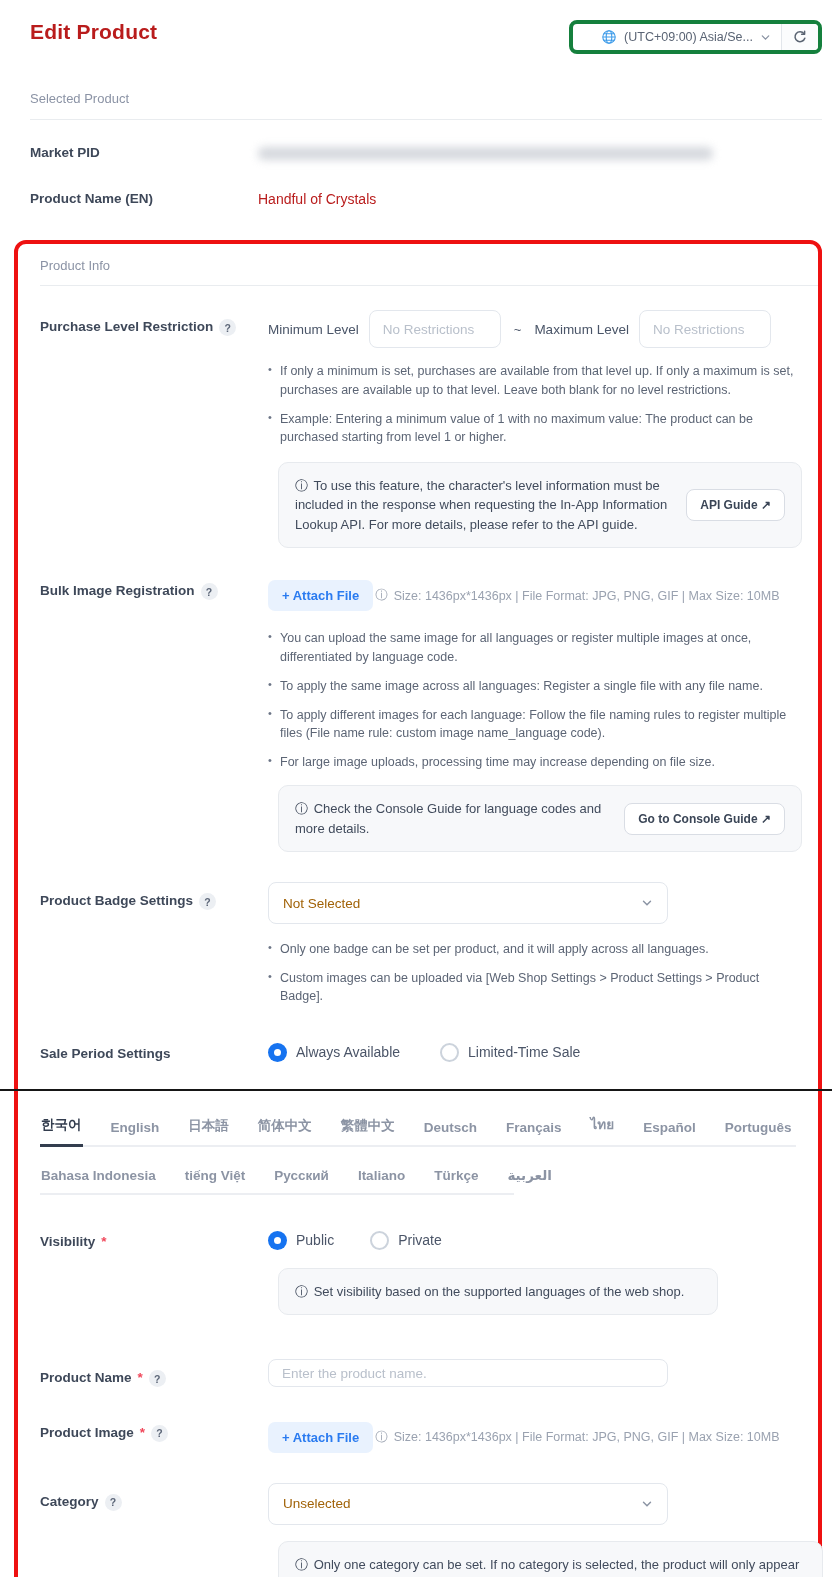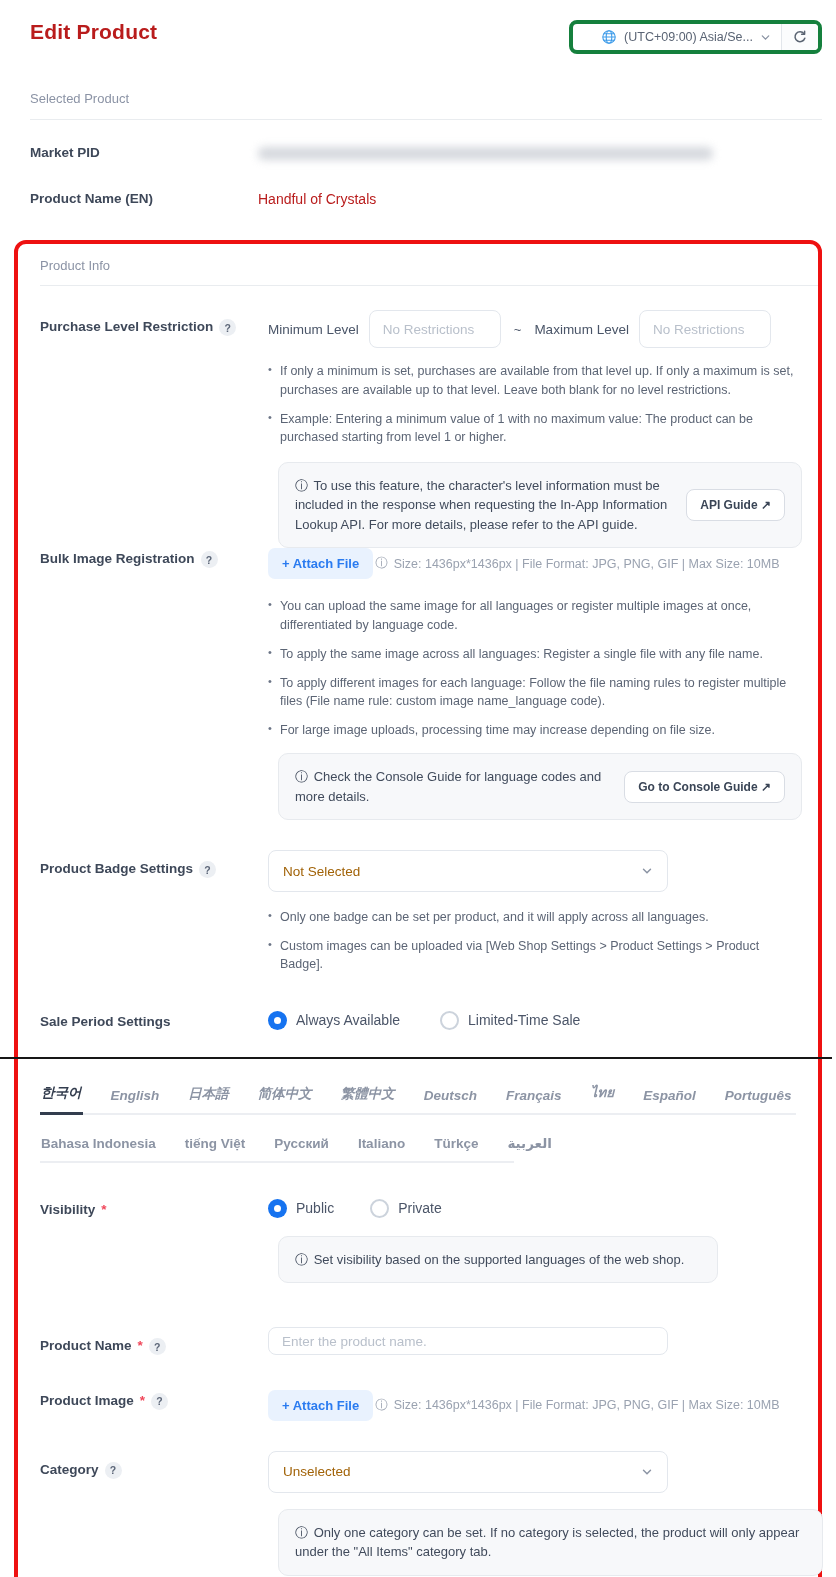--- a/index.html
+++ b/index.html
@@ -60,21 +60,21 @@
   .sec-row { margin-top:22px; }
   .level-row { display:flex; align-items:center; gap:10px; padding-top:2px; }
   .level-text { font-size:13.5px; color:#4a5568; white-space:nowrap; }
   .level-input { width:132px; height:38px; }
   .tilde { font-size:13px; color:#4a5568; padding:0 3px; }
 
   .black-line { height:2px; background:#161616; margin:26px 0 0 -44px; width:836px; position:relative; z-index:5; }
 
   
   .tabs-row { display:flex; gap:27px; align-items:flex-end; border-bottom:2px solid #eceef2; }
-  .tabs-row1 { margin-top:16px; width:756px;font-style:italic; }
+  .tabs-row1 { margin-top:16px; width:756px; }
   .tabs-row2 { margin-top:14px; width:474px; }
   .tab { font-size:13.5px; color:#8c94a4; padding:6px 1px 10px; cursor:pointer; white-space:nowrap; font-weight:bold; }
   .tab.active { color:#333d4e; border-bottom:3px solid #333d4e; margin-bottom:-2px; }
   .vis-panel { margin-top:18px; width:440px; }
   .name-input { width:400px; }
   .cat-panel { margin-top:16px; width:545px; align-items:flex-start; }
 
   svg { display:block; }
 </style>
 </head>
@@ -152,21 +152,21 @@
       <div class="info-panel" style="margin-top:16px; width:524px;">
         <div class="ptext">
           <span class="i-ico">ⓘ</span>
           <span>To use this feature, the character's level information must be included in the response when requesting the In-App Information Lookup API. For more details, please refer to the API guide.</span>
         </div>
         <button class="panel-btn">API Guide ↗</button>
       </div>
     </div>
   </div>
 
-  <div class="frow" style="">
+  <div class="frow" style="margin-top:32px;">
     <div class="flabel no-pad">
       <span>Bulk Image Registration</span>
       <span class="help-badge">?</span>
     </div>
     <div class="ffield">
       <div class="attach-row">
         <button class="attach-btn">+ Attach File</button>
         <span class="size-info">
           <span>ⓘ</span>
           <span>Size: 1436px*1436px | File Format: JPG, PNG, GIF | Max Size: 10MB</span>

